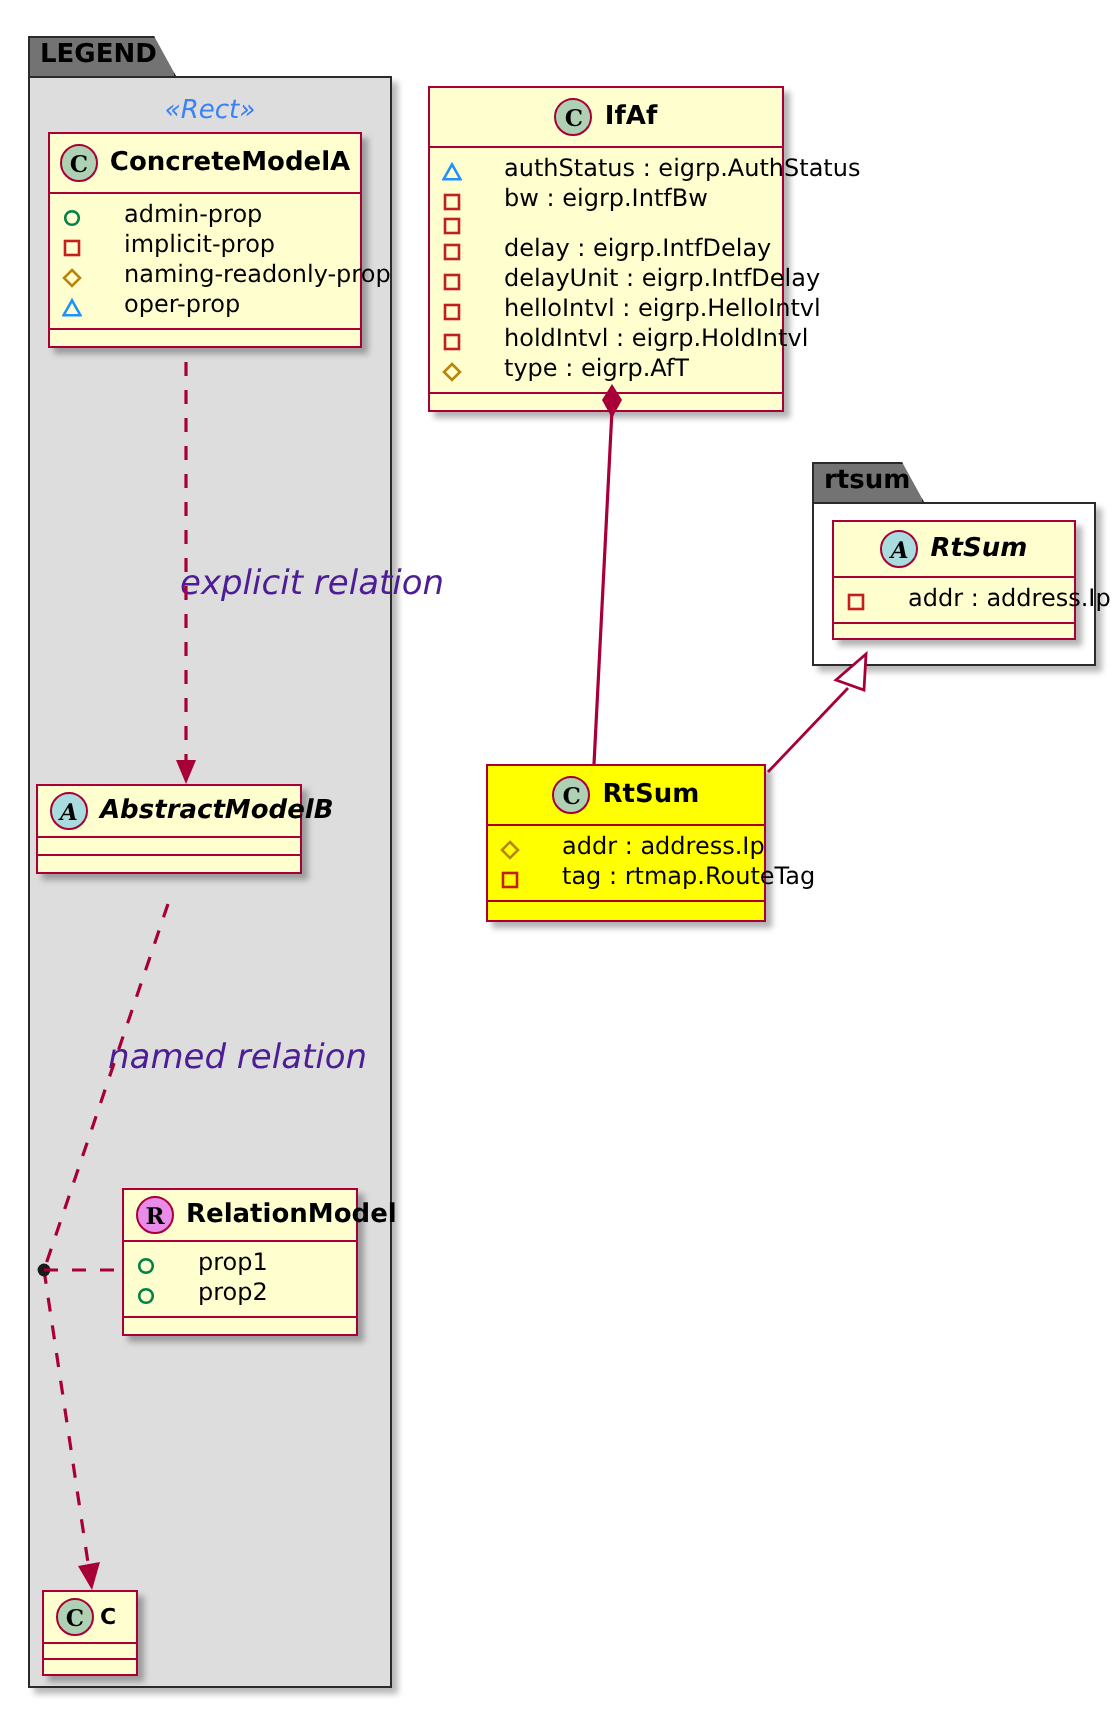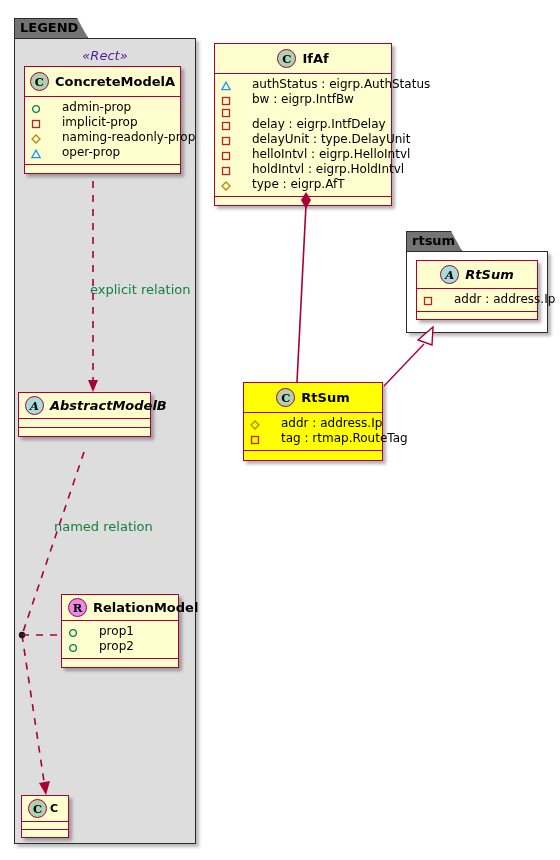--- a/index.html
+++ b/index.html
@@ -46,41 +46,41 @@
   .cls-sect{
     border-bottom:1.5px solid #A80036;padding:3px 5px 4px 6px;
   }
   .cls-sect:last-child{border-bottom:none;}
   .cls-sect.empty{height:8px;padding:0;}
   .cls-sect.empty2{height:8px;padding:0;}
   .attr{display:flex;align-items:center;gap:21px;line-height:15px;white-space:nowrap;font-size:12px;}
 
   
   .stereo{
-    position:absolute;text-align:center;font-style:italic;font-size:13px;color:#4c1d95;
+    position:absolute;text-align:center;font-style:italic;font-size:13px;color:#3b82f6;
     white-space:nowrap;
   }
 
   
   .badge{
     width:17px;height:17px;border-radius:50%;
     display:inline-flex;align-items:center;justify-content:center;
     font-size:11.5px;font-weight:bold;font-family:"DejaVu Serif","Liberation Serif",serif;
     flex:0 0 auto;
   }
   .badge-C{background:#ADD1B2;border:1.3px solid #A80036;color:#000;}
   .badge-A{background:#A9DCDF;border:1.3px solid #A80036;color:#000;font-style:italic;}
   .badge-R{background:#E98BE9;border:1.3px solid #A80036;color:#000;}
 
   
   .ico{width:10px;height:10px;flex:0 0 auto;display:inline-block;}
 
   
   .ovl{position:absolute;left:0;top:0;width:560px;height:860px;pointer-events:none;}
-  .edge-label{position:absolute;font-size:13px;color:#15803d;white-space:nowrap;}
+  .edge-label{position:absolute;font-size:17px;color:#4c1d95;white-space:nowrap;font-style:italic;}
 </style>
 </head>
 <body>
 
 <div class="canvas">
 
   <div class="pkg pkg-legend" style="left:14px;top:18px;width:182px;height:826px;">
     <div class="pkg-tab" style="width:74px;">LEGEND</div>
     <div class="pkg-body" style="top:20px;width:182px;height:806px;"></div>
   </div>
@@ -213,21 +213,21 @@
             </svg>
         </span>
         <span>delay : eigrp.IntfDelay</span>
       </div>
       <div class="attr">
         <span class="ico">
           <svg viewBox="0 0 10 10" width="10" height="10">
               <rect x="1.5" y="1.5" width="7" height="7" fill="none" stroke="#C02020" stroke-width="1.3"></rect>
             </svg>
         </span>
-        <span>delayUnit : type.DelayUnit</span>
+        <span>delayUnit : eigrp.IntfDelay</span>
       </div>
       <div class="attr">
         <span class="ico">
           <svg viewBox="0 0 10 10" width="10" height="10">
               <rect x="1.5" y="1.5" width="7" height="7" fill="none" stroke="#C02020" stroke-width="1.3"></rect>
             </svg>
         </span>
         <span>helloIntvl : eigrp.HelloIntvl</span>
       </div>
       <div class="attr">

